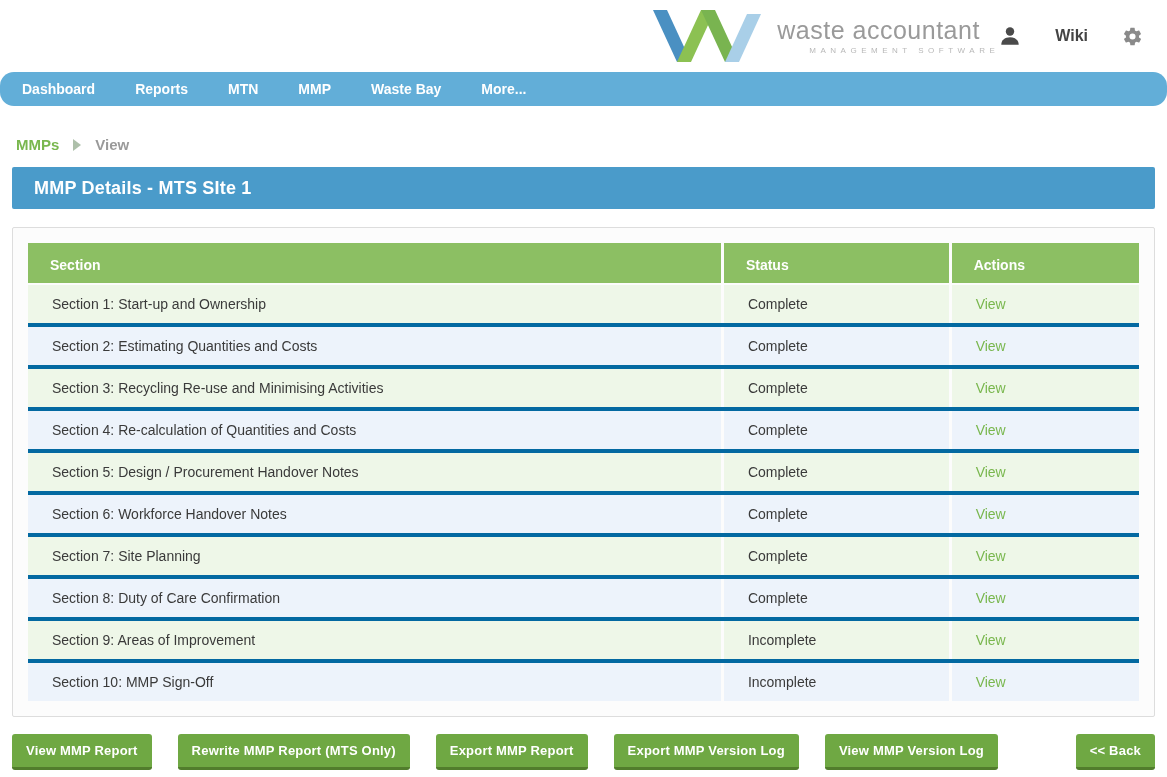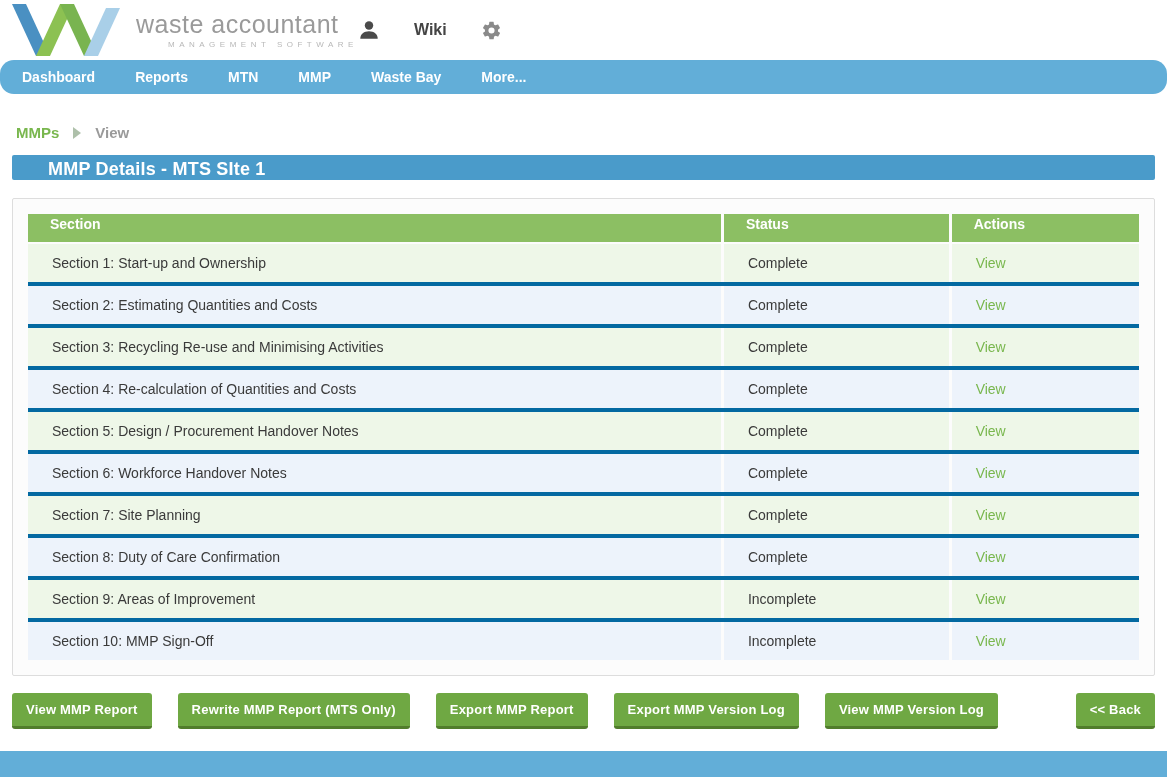--- a/index.html
+++ b/index.html
@@ -14,22 +14,22 @@
   }
   *{box-sizing:border-box;margin:0;padding:0;}
   body{
     font-family:"Liberation Sans","DejaVu Sans",sans-serif;
     background:#fff;color:#333;
   }
   .page{width:1167px;min-height:777px;display:flex;flex-direction:column;background:#fff;}
 
   
   .app-header{
-    height:60px;display:flex;align-items:center;justify-content:flex-start;
-    padding:0 24px 0 10px;background:#fff;
+    height:72px;display:flex;align-items:center;justify-content:flex-end;
+    padding:0 24px 0 4px;background:#fff;
   }
   .brand{display:flex;align-items:center;cursor:pointer;}
   .brand-logo{width:112px;height:56px;margin-right:14px;}
   .brand-name{font-size:25px;color:#9a9a9a;letter-spacing:.5px;line-height:1.05;}
   .brand-tagline{font-size:8px;color:#b8b8b8;letter-spacing:4.5px;margin-top:3px;margin-left:32px;}
   .header-right{display:flex;align-items:center;gap:34px;}
   .user-icon svg{width:22px;height:22px;display:block;cursor:pointer;}
   .wiki-link{font-size:16px;color:#444;font-weight:600;text-decoration:none;cursor:pointer;}
   .gear-icon svg{width:21px;height:21px;display:block;cursor:pointer;}
 
@@ -48,34 +48,34 @@
   .content{flex:0 0 auto;padding:0 12px;}
   .breadcrumb{display:flex;align-items:center;margin:30px 4px 14px;}
   .crumb-link{color:var(--link-green);font-weight:700;font-size:15px;cursor:pointer;}
   .crumb-sep{
     width:0;height:0;border-left:8px solid #93ab8d;border-top:6px solid transparent;
     border-bottom:6px solid transparent;margin:0 14px;opacity:.75;
   }
   .crumb-current{color:#9a9a9a;font-weight:600;font-size:15px;}
 
   .title-bar{
-    background:var(--title-blue);height:25px;display:flex;align-items:flex-end;
-    padding:0 36px;border-radius:2px;
+    background:var(--title-blue);height:42px;display:flex;align-items:center;
+    padding:0 22px;border-radius:2px;
   }
   .title-bar h1{color:#fff;font-size:18px;font-weight:700;letter-spacing:.2px;}
 
   
   .table-card{
     margin-top:18px;border:1px solid #ddd;border-radius:2px;background:#fcfcfc;
     padding:15px;
   }
   table{width:100%;border-collapse:collapse;table-layout:fixed;}
   th{
     background:var(--header-green);color:#fff;text-align:left;font-size:14px;
-    font-weight:700;padding:2px 12px 10px 22px;border-right:3px solid #fcfcfc;
+    font-weight:700;padding:14px 12px 10px 22px;border-right:3px solid #fcfcfc;
     border-bottom:2px solid #fcfcfc;
   }
   th:last-child{border-right:none;}
   col.c-section{width:62.5%;}
   col.c-status{width:20.5%;}
   col.c-actions{width:17%;}
   td{
     font-size:14px;color:#3a3a3a;padding:11px 12px 11px, 24px;
     padding:11px 12px 11px 24px;
     border-right:3px solid #fcfcfc;border-bottom:4px solid #0369a1;

